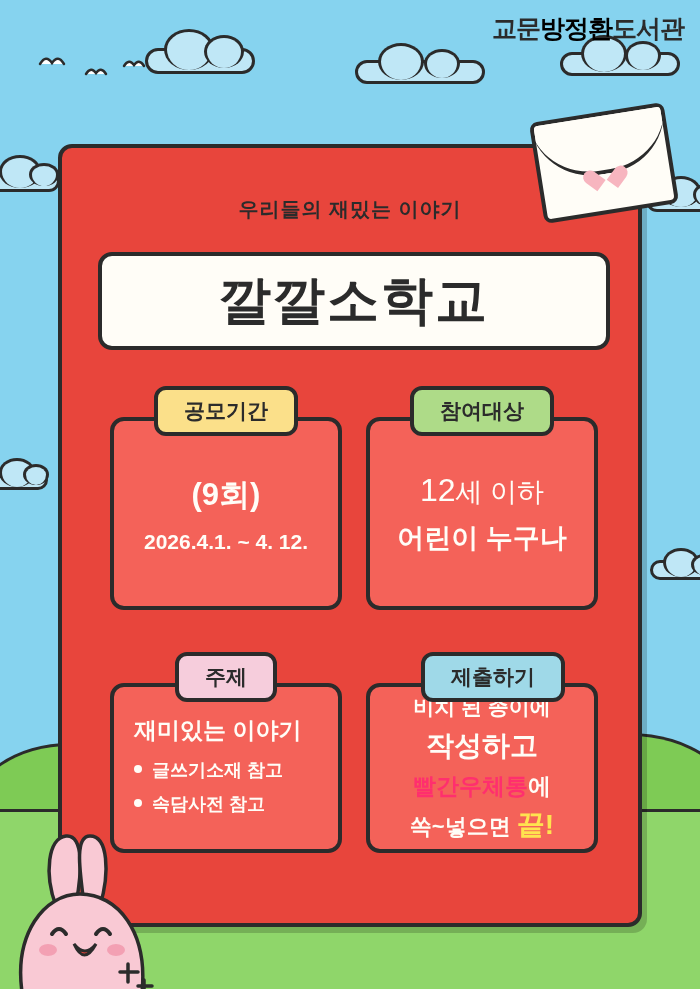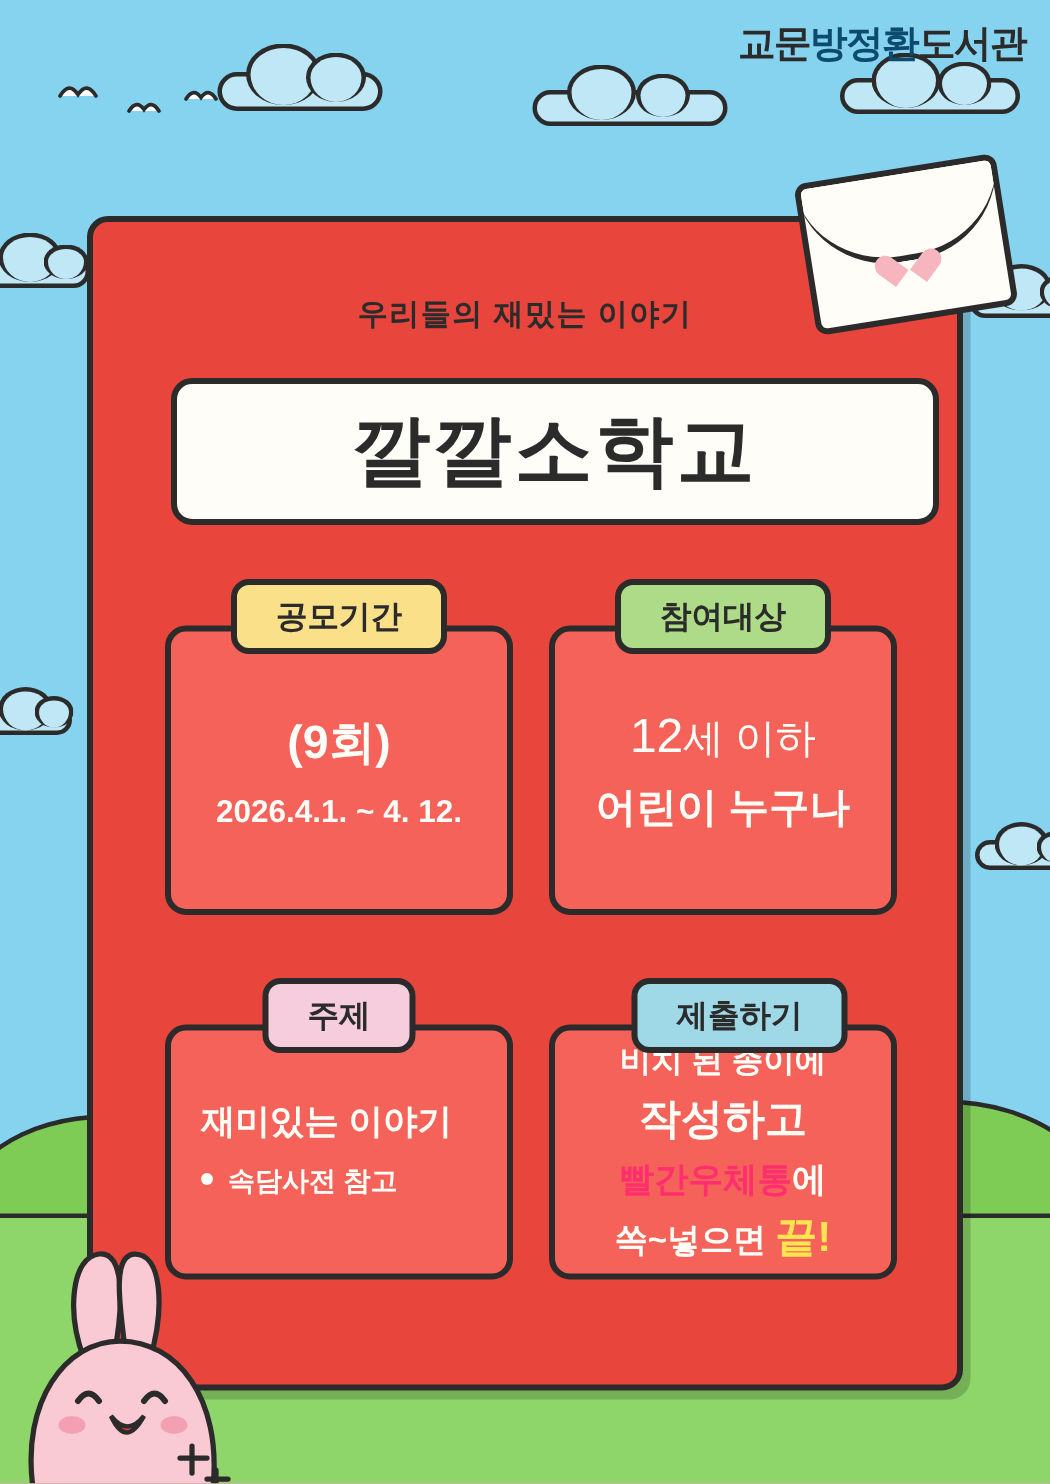--- a/index.html
+++ b/index.html
@@ -73,21 +73,21 @@
   .bird svg { display: block; }
 
   
   .logo {
     position: absolute; right: 16px; top: 12px;
     font-size: 25px; font-weight: 700;
     color: #2b2b2b;
     letter-spacing: -1px;
     white-space: nowrap;
   }
-  .logo .hl { color: #0c4a6e; }
+  .logo .hl { color: #000000; }
   .logo::after {
     content: "";
     position: absolute;
     left: 0; right: 14px; bottom: 1px;
     height: 4px;
     background: #5cc3e8;
     z-index: -1;
   }
 
   
@@ -110,21 +110,21 @@
     letter-spacing: 1px;
   }
 
   .title-box {
     position: absolute;
     left: 36px; top: 104px;
     width: 512px; height: 98px;
     background: #fffdf7;
     border: 4px solid #2b2b2b;
     border-radius: 14px;
-    display: flex; align-items: center; justify-content: center; margin-left: 16px;
+    display: flex; align-items: center; justify-content: center;
   }
   .title-box .title {
     font-size: 52px;
     font-weight: 700;
     color: #2b2b2b;
     letter-spacing: 2px;
   }
 
   
   .card { position: absolute; }
@@ -305,20 +305,21 @@
         </div>
         <div class="c2-line2">어린이 누구나</div>
       </div>
     </div>
 
     <div class="card card-3">
       <div class="tab">주제</div>
       <div class="body">
         <div class="c3-head">재미있는 이야기</div>
         <ul class="c3-list">
+          <li>글쓰기소재 참고</li>
           <li>속담사전 참고</li>
         </ul>
       </div>
     </div>
 
     <div class="card card-4">
       <div class="tab">제출하기</div>
       <div class="body">
         <div class="c4-l1">비치 된 종이에</div>
         <div class="c4-l2">작성하고</div>

